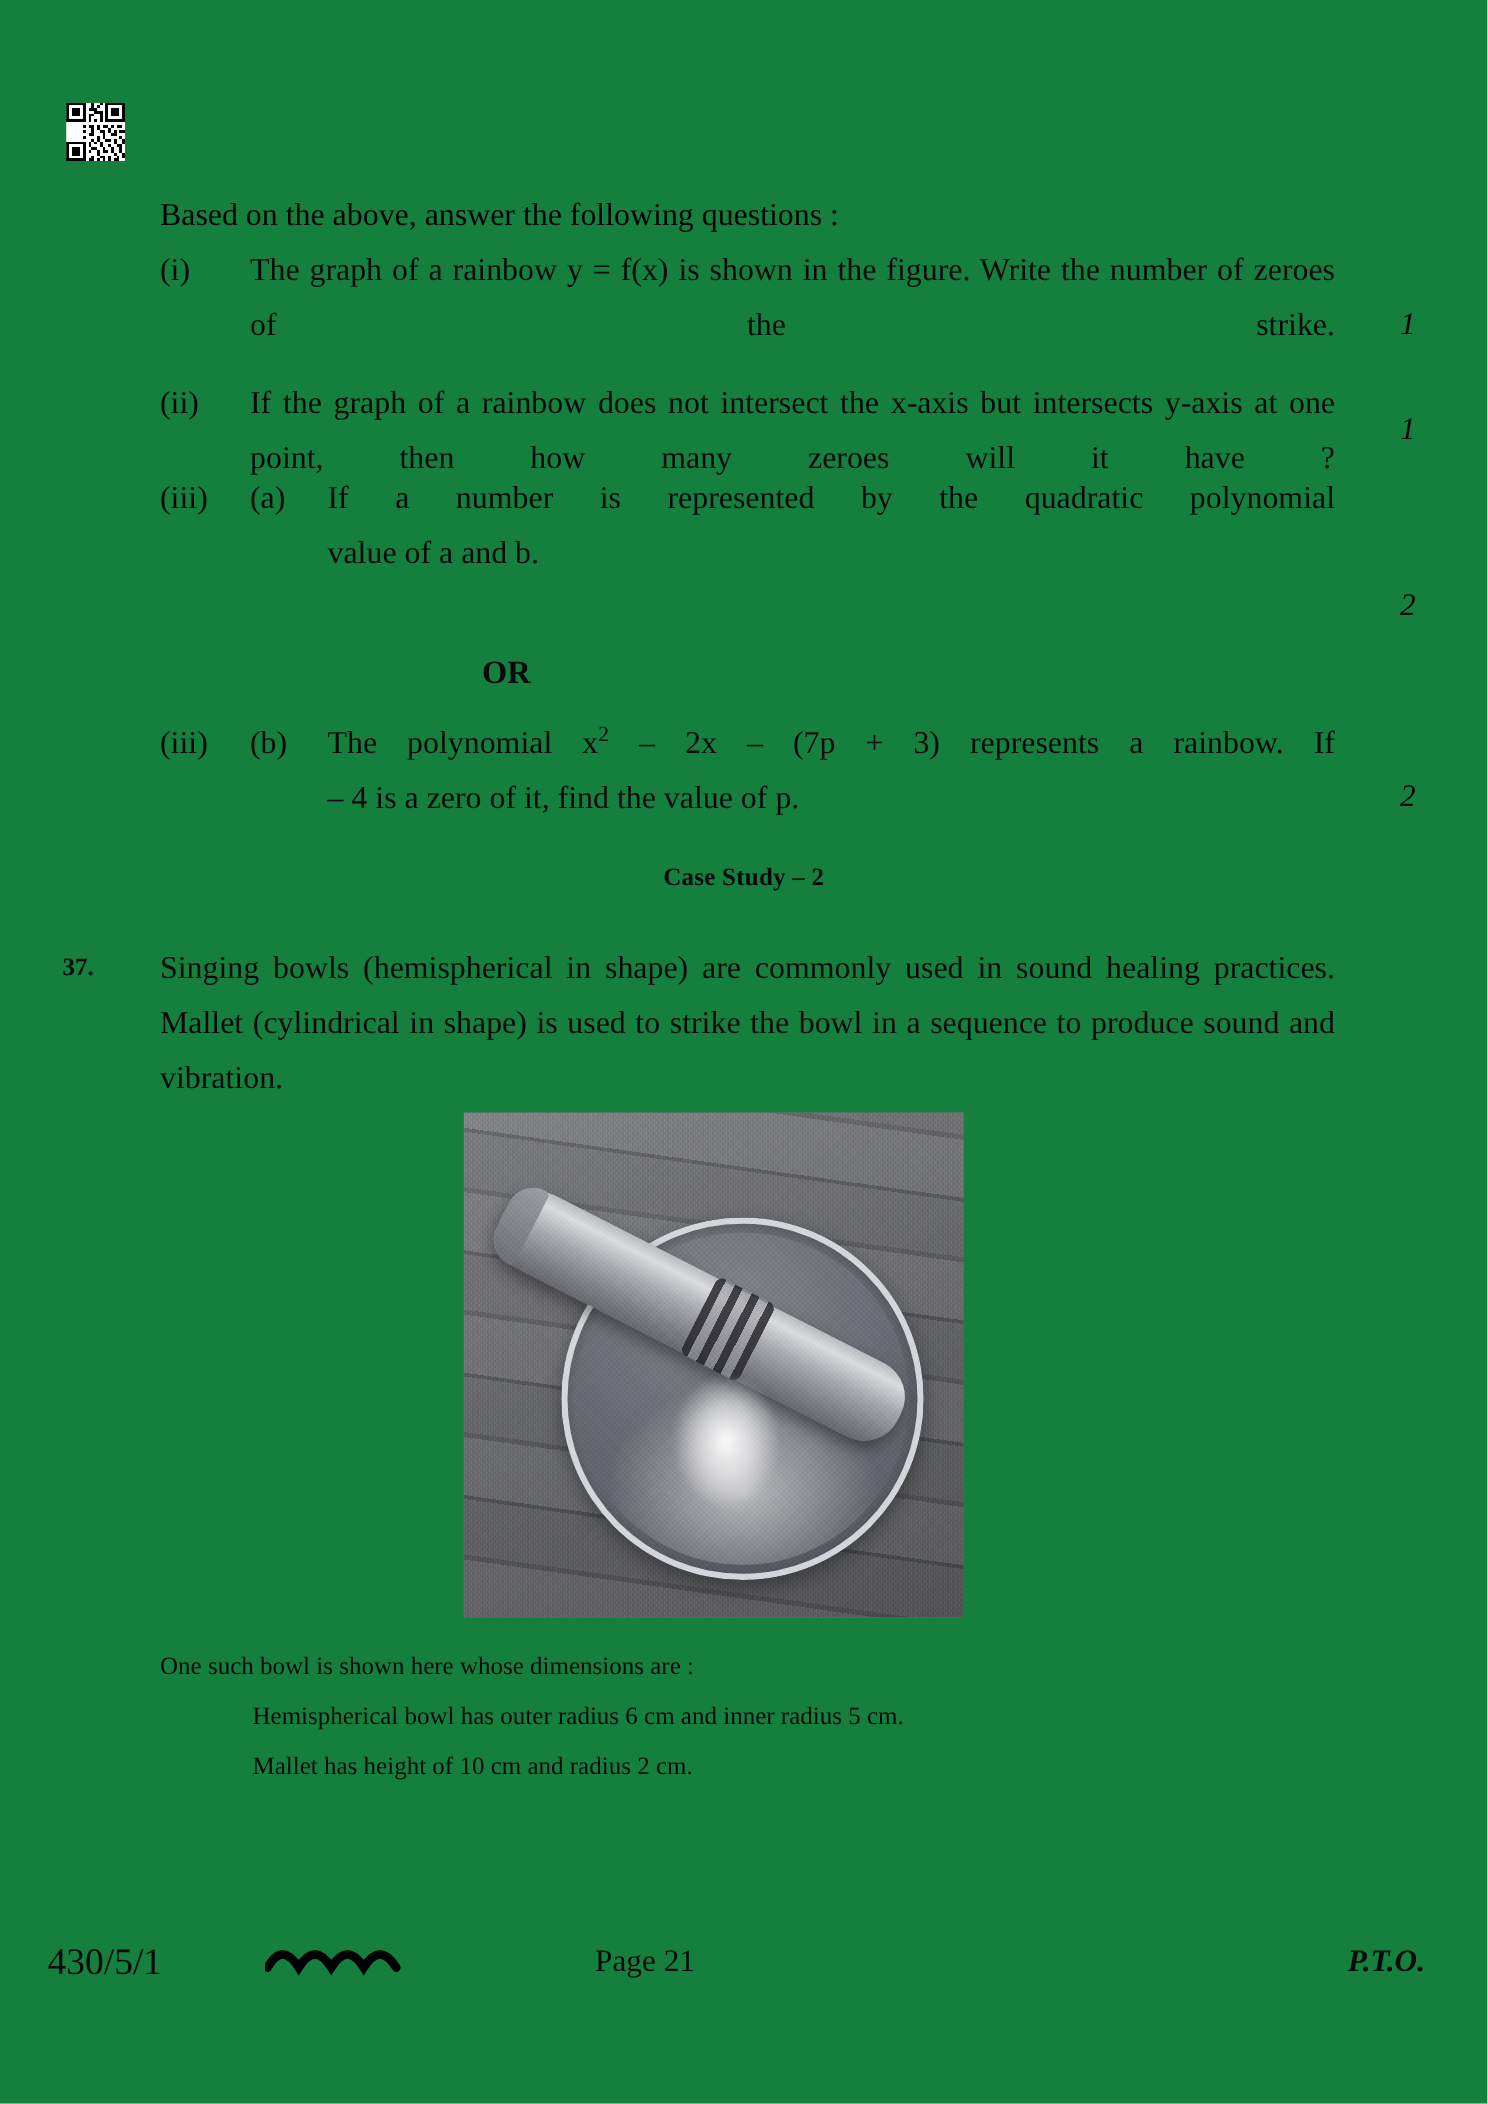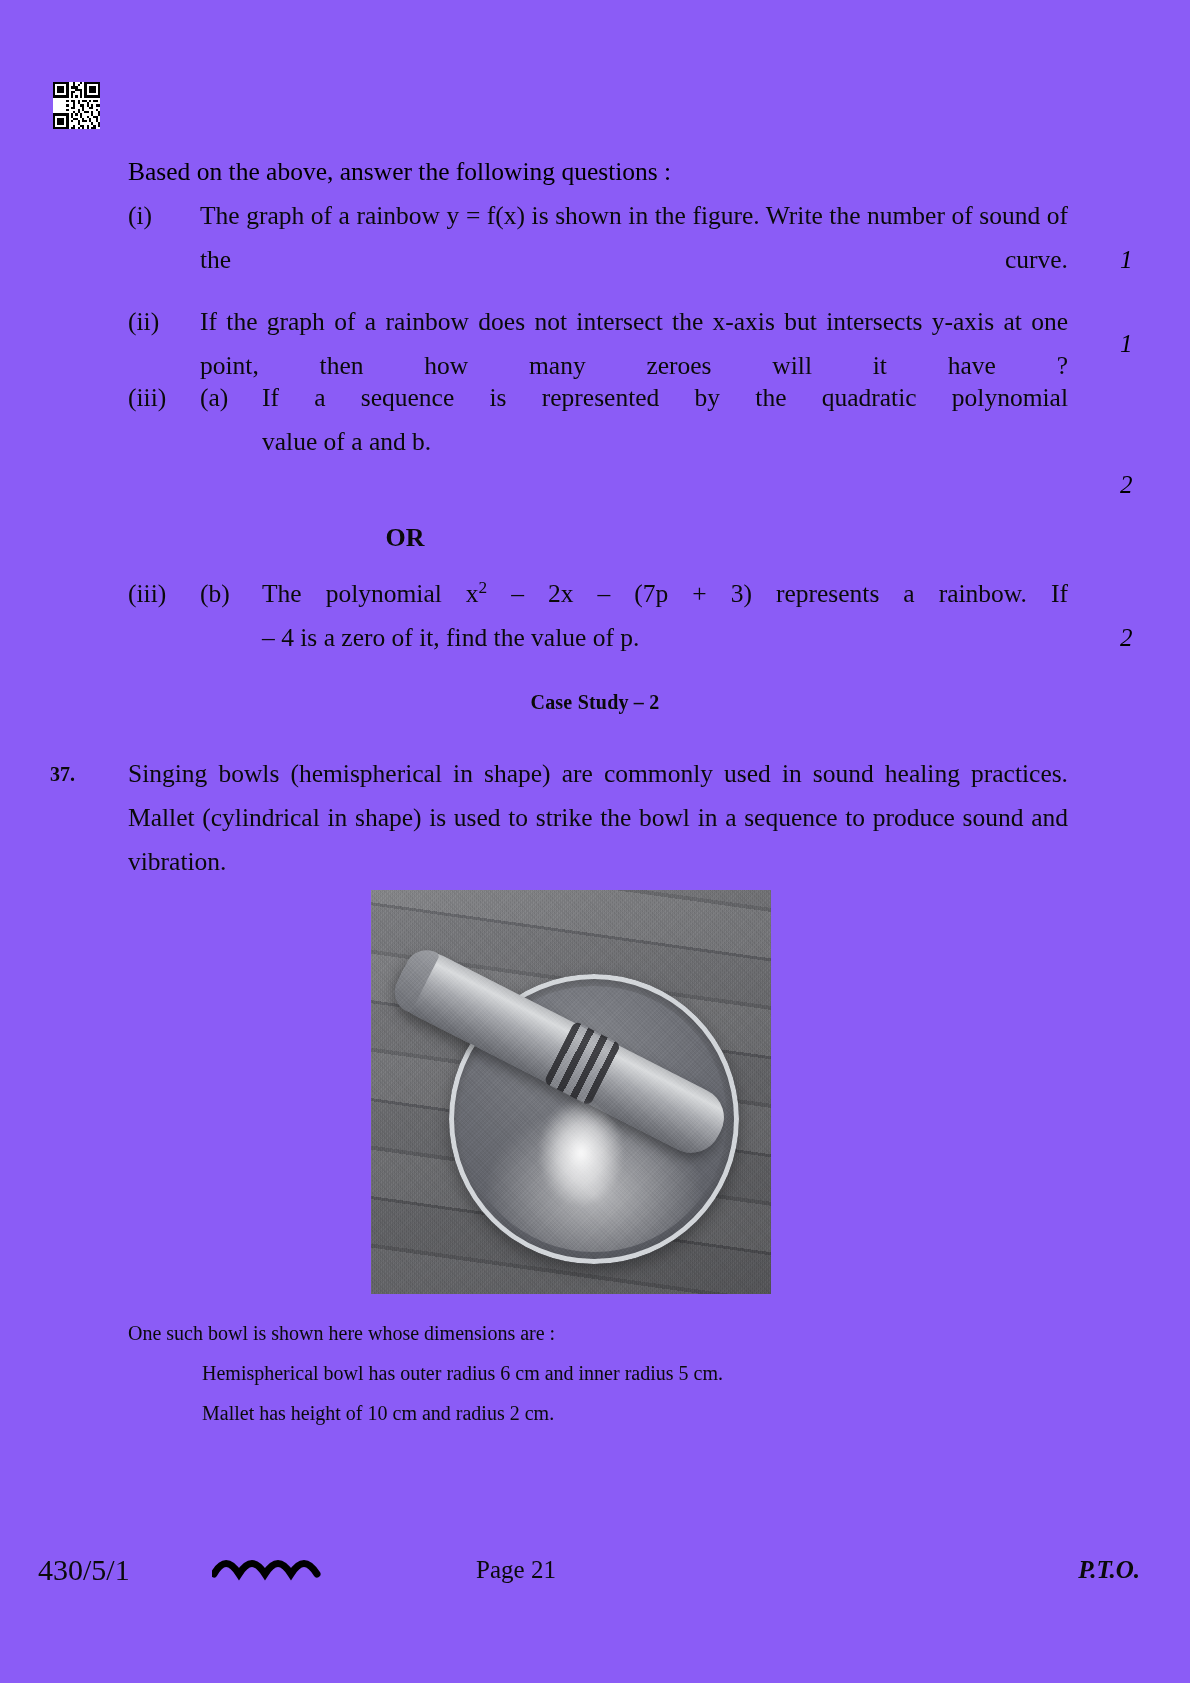--- a/index.html
+++ b/index.html
@@ -9,21 +9,21 @@
     background: #ffffff;
   }
   body {
     font-family: "Liberation Serif", "DejaVu Serif", serif;
     color: #0a0a0a;
   }
   .page {
     position: relative;
     width: 1190px;
     height: 1683px;
-    background: #8b5cf6;
+    background: #15803d;
     overflow: hidden;
   }
 
   
   .qr {
     position: absolute;
     left: 53px;
     top: 82px;
     width: 47px;
     height: 47px;
@@ -352,38 +352,38 @@
           <rect x="17" y="20" width="2" height="1"></rect>
       </g>
     </svg>
   </div>
 
   <div class="blk lead">Based on the above, answer the following questions :</div>
 
   <div class="row" style="top:194px;">
     <span class="rowmark">(i)</span>
     <div class="rowbody">
-        <p class="j">The graph of a rainbow y = f(x) is shown in the figure. Write the number of sound of the curve.</p>
+        <p class="j">The graph of a rainbow y = f(x) is shown in the figure. Write the number of zeroes of the strike.</p>
       </div>
   </div>
   <div class="mark" style="left:1120px; top:238px;">1</div>
 
   <div class="row" style="top:278px;margin-top:22px;">
     <span class="rowmark">(ii)</span>
     <div class="rowbody">
         <p class="j">If the graph of a rainbow does not intersect the x-axis but intersects y-axis at one point, then how many zeroes will it have ?</p>
       </div>
   </div>
   <div class="mark" style="left:1120px; top:322px;">1</div>
 
   <div class="row" style="top:376px;">
     <span class="rowmark">(iii)</span>
     <span class="rowsub">(a)</span>
     <div class="rowbody deep">
-      <p class="j">If a sequence is represented by the quadratic polynomial</p>
+      <p class="j">If a number is represented by the quadratic polynomial</p>
       <p>value of a and b.</p>
     </div>
   </div>
   <div class="mark" style="left:1120px; top:463px;">2</div>
 
   <div class="center heading-or">OR</div>
 
   <div class="row" style="top:572px;">
     <span class="rowmark">(iii)</span>
     <span class="rowsub">(b)</span>

